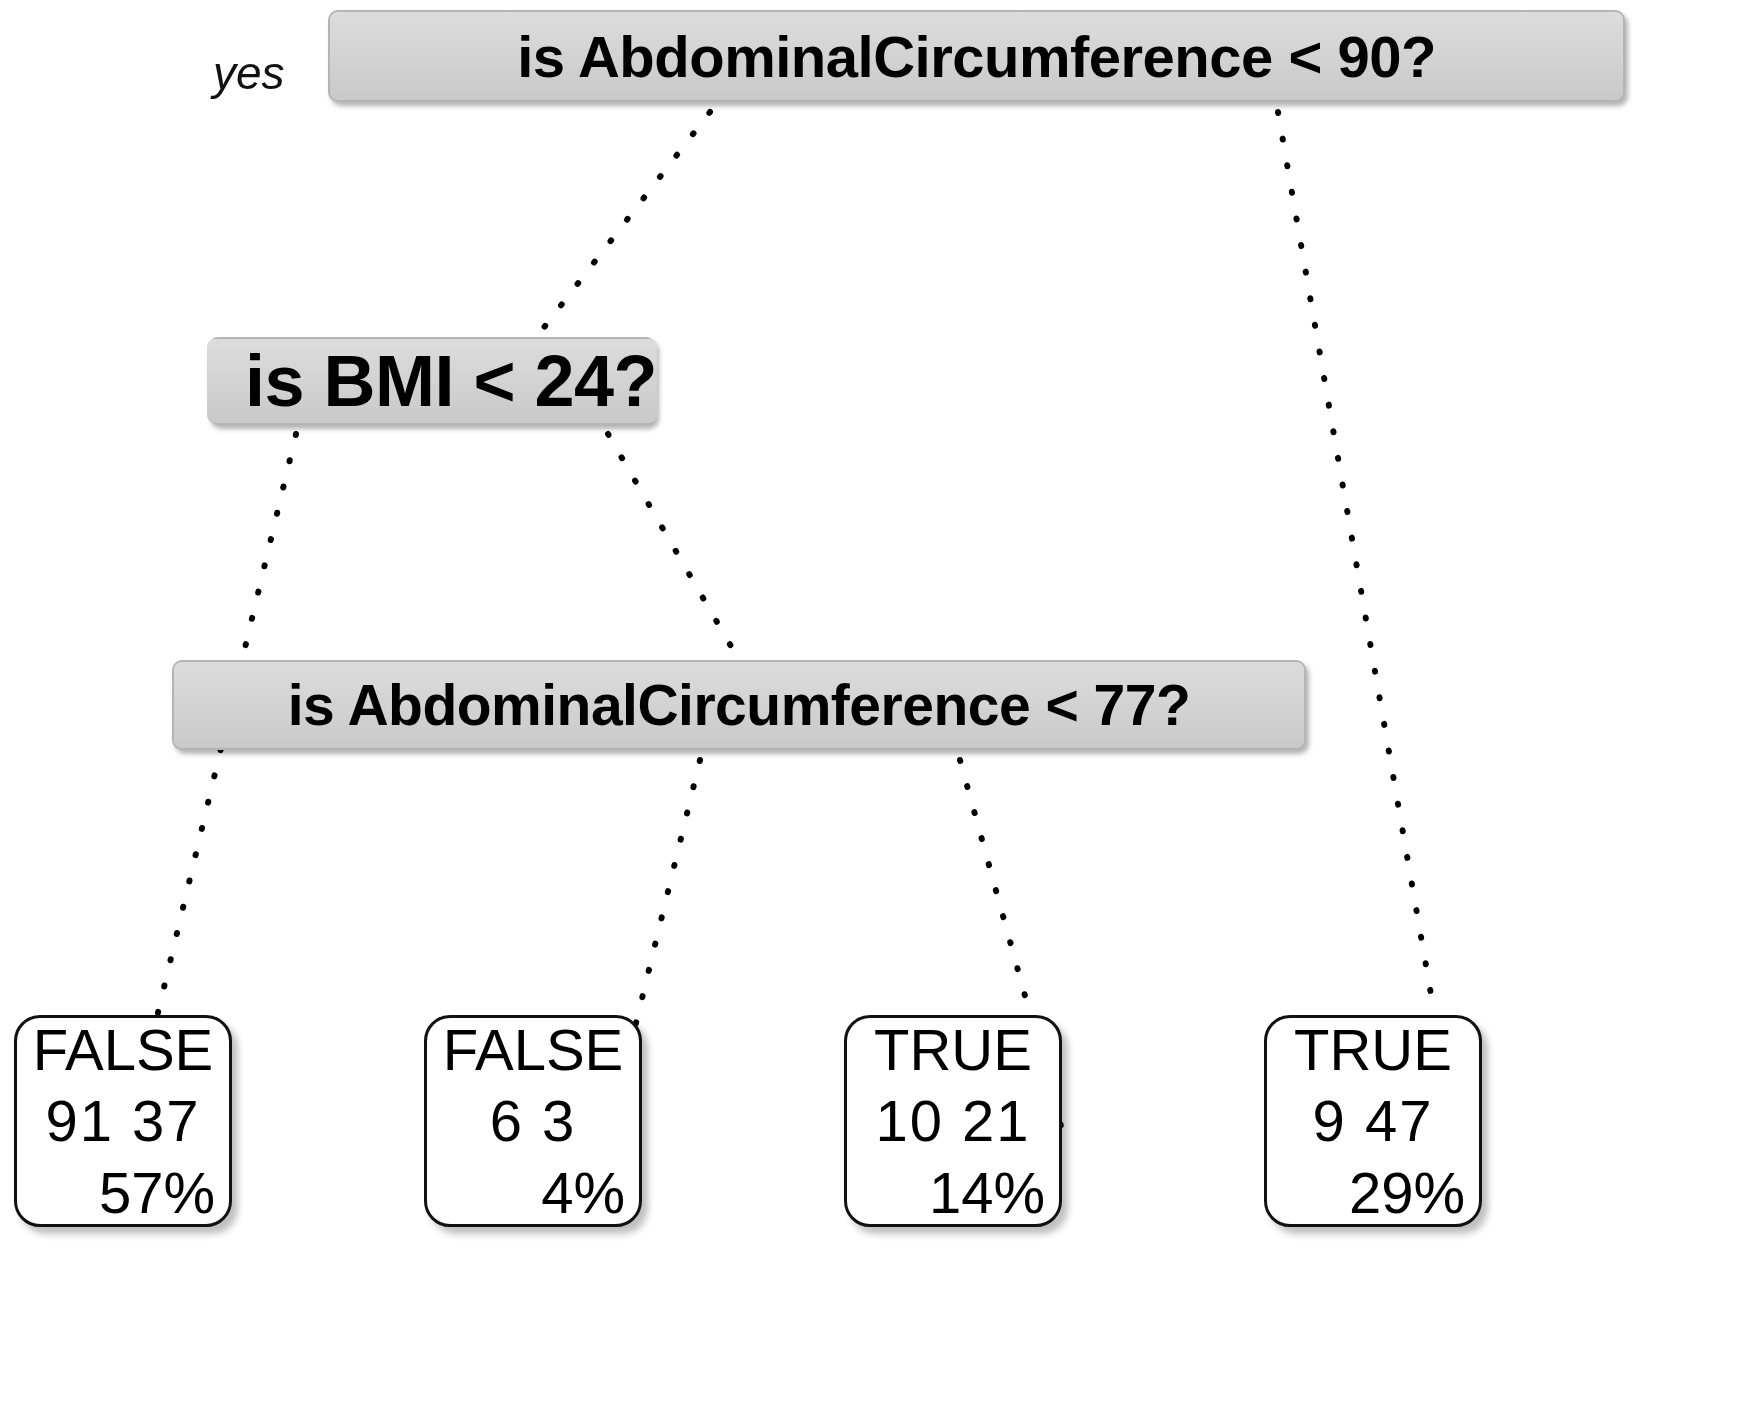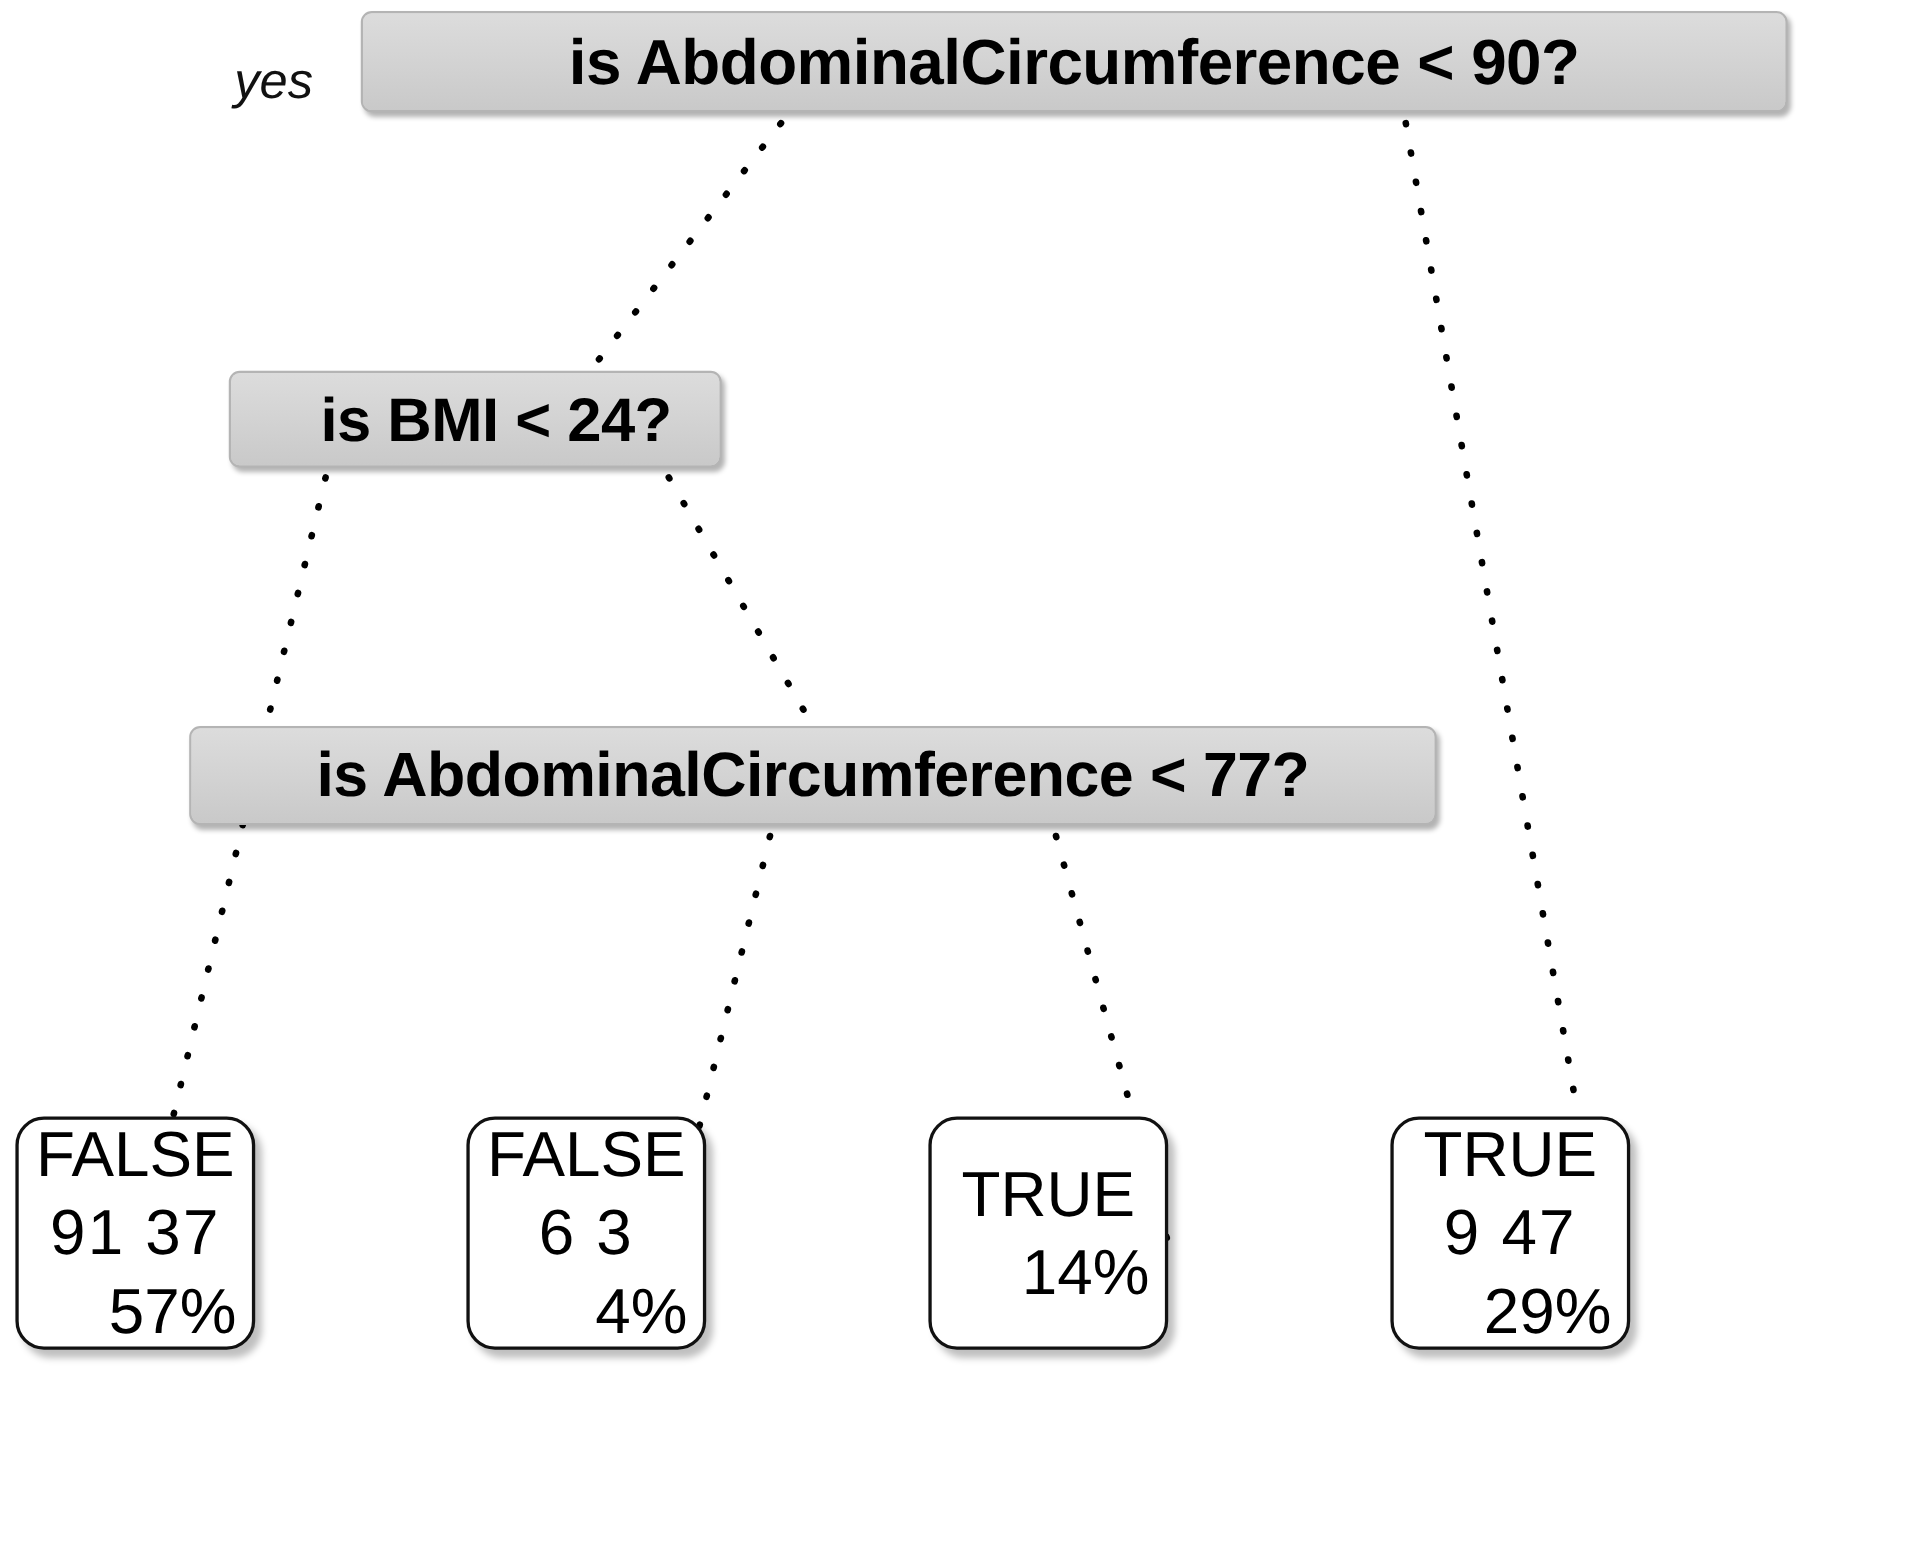--- a/index.html
+++ b/index.html
@@ -85,41 +85,42 @@
 
   <div class="yesno" style="left:213px;top:46px;font-style:italic;">yes</div>
 
   <div class="yesno" style="left:1422px;top:46px;">no</div>
 
   <div class="dnode" style="left:328px;top:10px;width:1297px;height:92px;">
     <span class="inner" style="font-size:58px;">is AbdominalCircumference &lt; 90?</span>
   </div>
 
   <div class="dnode" style="left:208px;top:337px;width:448px;height:88px;">
-    <span class="inner" style="font-size:56px;padding-left:38px;">is BMI &lt; 24?</span>
+    <span class="inner" style="font-size:72px;padding-left:38px;">is BMI &lt; 24?</span>
   </div>
 
   <div class="dnode" style="left:172px;top:660px;width:1134px;height:90px;">
     <span class="inner" style="font-size:57px;">is AbdominalCircumference &lt; 77?</span>
   </div>
 
   <div class="leaf" style="left:14px;top:1015px;width:218px;height:212px;">
     <div class="lline l1">FALSE</div>
     <div class="lline l2">91  37</div>
     <div class="lline l3">57%</div>
   </div>
 
   <div class="leaf" style="left:424px;top:1015px;width:218px;height:212px;">
     <div class="lline l1">FALSE</div>
     <div class="lline l2">6  3</div>
     <div class="lline l3">4%</div>
   </div>
 
   <div class="leaf" style="left:844px;top:1015px;width:218px;height:212px;">
     <div class="lline l1">TRUE</div>
+    <div class="lline l2">10  21</div>
     <div class="lline l3">14%</div>
   </div>
 
   <div class="leaf" style="left:1264px;top:1015px;width:218px;height:212px;">
     <div class="lline l1">TRUE</div>
     <div class="lline l2">9  47</div>
     <div class="lline l3">29%</div>
   </div>
 
 </div>

